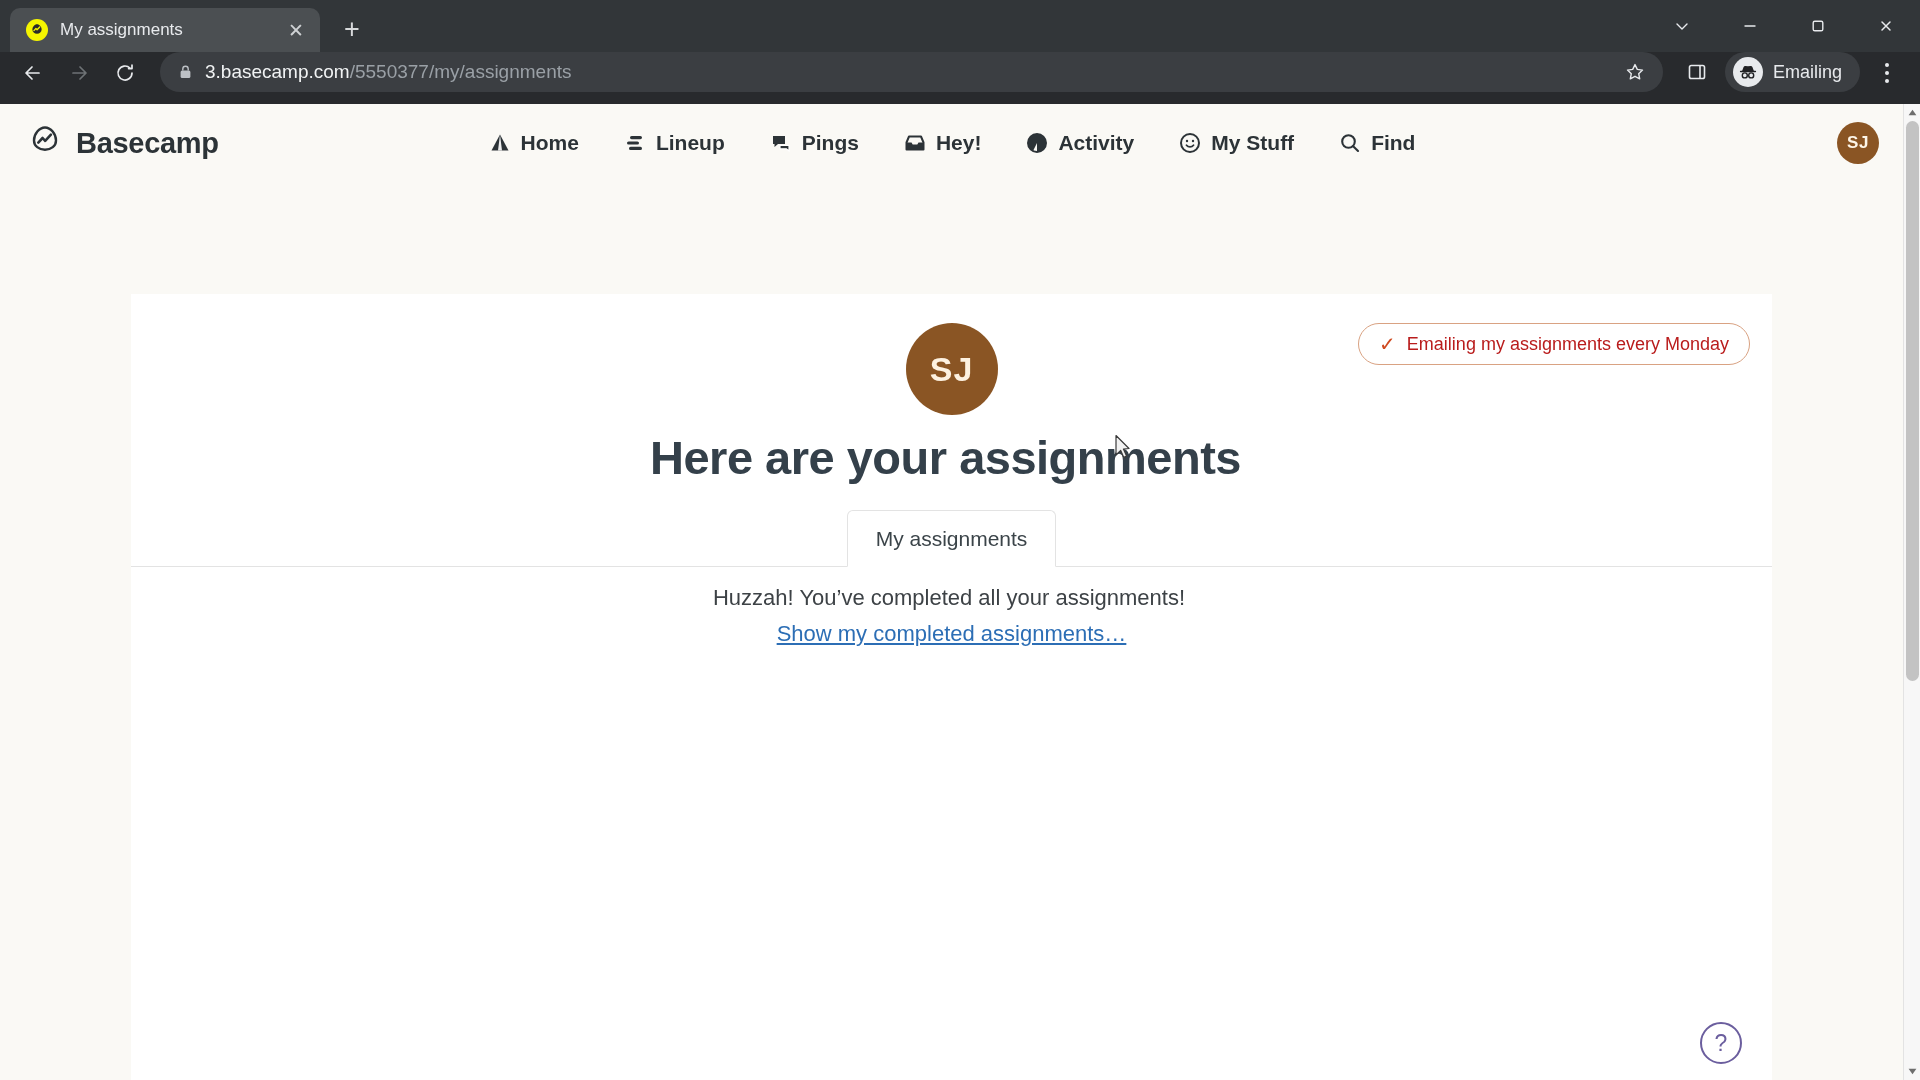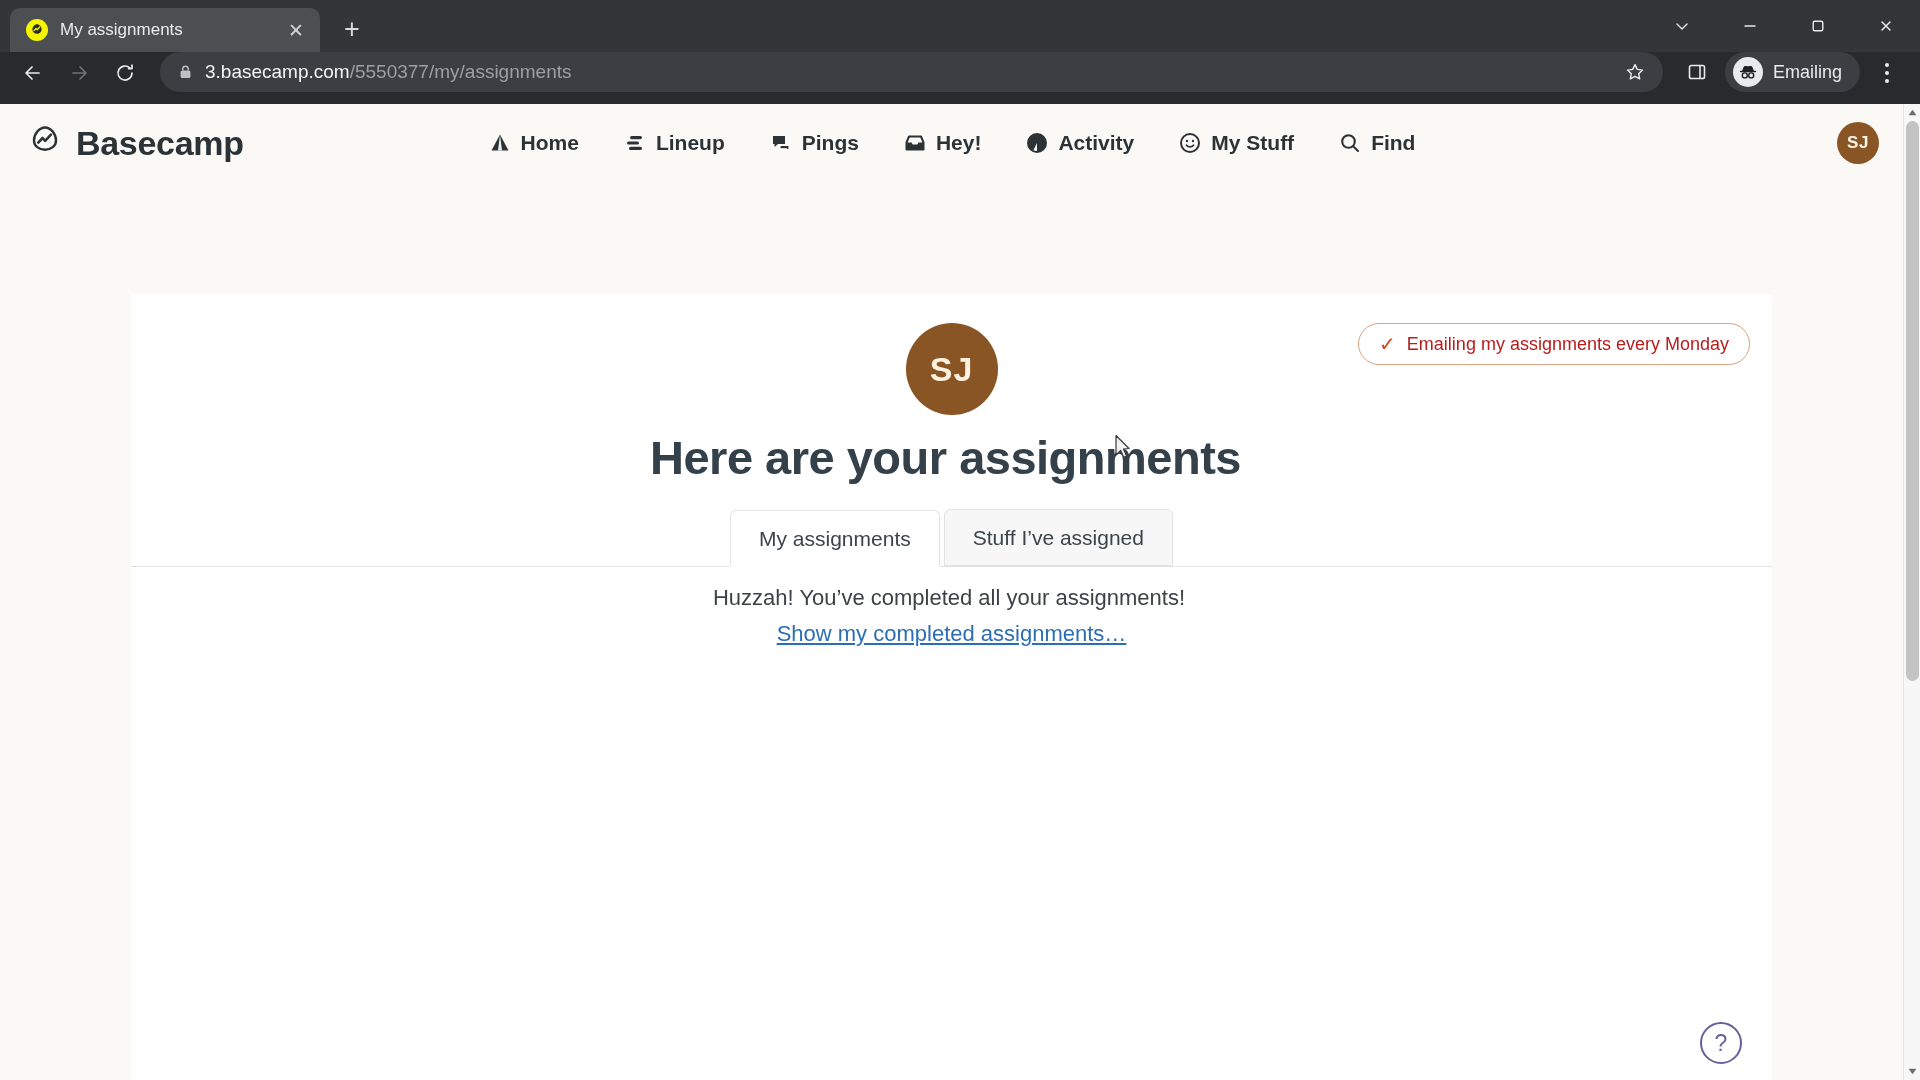--- a/index.html
+++ b/index.html
@@ -106,21 +106,21 @@
     background: #c3c3c3; border-radius: 7px;
   }
 
   
   .bc-header {
     height: 78px; display: flex; align-items: center; padding: 0 26px;
     position: relative;
   }
   .logo { display: flex; align-items: center; gap: 12px; }
   .logo-text {
-    font-size: 34px; font-weight: bold; color: #2c3337; letter-spacing: -0.3px;
+    font-size: 29px; font-weight: bold; color: #2c3337; letter-spacing: -0.3px;
   }
   .bc-nav {
     position: absolute; left: 0; right: 0; display: flex; justify-content: center;
     align-items: center; gap: 44px; pointer-events: none;
   }
   .bc-nav > * { pointer-events: auto; }
   .navitem {
     display: flex; align-items: center; gap: 9px; color: #2c3337;
     font-size: 21px; font-weight: bold; white-space: nowrap;
   }
@@ -386,21 +386,20 @@
             <span class="check">✓</span>
             <span class="txt">Emailing my assignments every Monday</span>
           </div>
 
           <div class="avatar-lg">SJ</div>
 
           <div class="headline">Here are your assignments</div>
 
           <div class="tabstrip2">
             <div class="uitab active">My assignments</div>
-            <div class="uitab">Stuff I’ve assigned</div>
           </div>
 
           <div class="empty-msg">Huzzah! You’ve completed all your assignments!</div>
           <div class="empty-link">Show my completed assignments…</div>
 
           <div class="help-btn">?</div>
         </div>
       </div>
 
       <svg class="cursor" width="20" height="28" viewBox="0 0 20 28">

